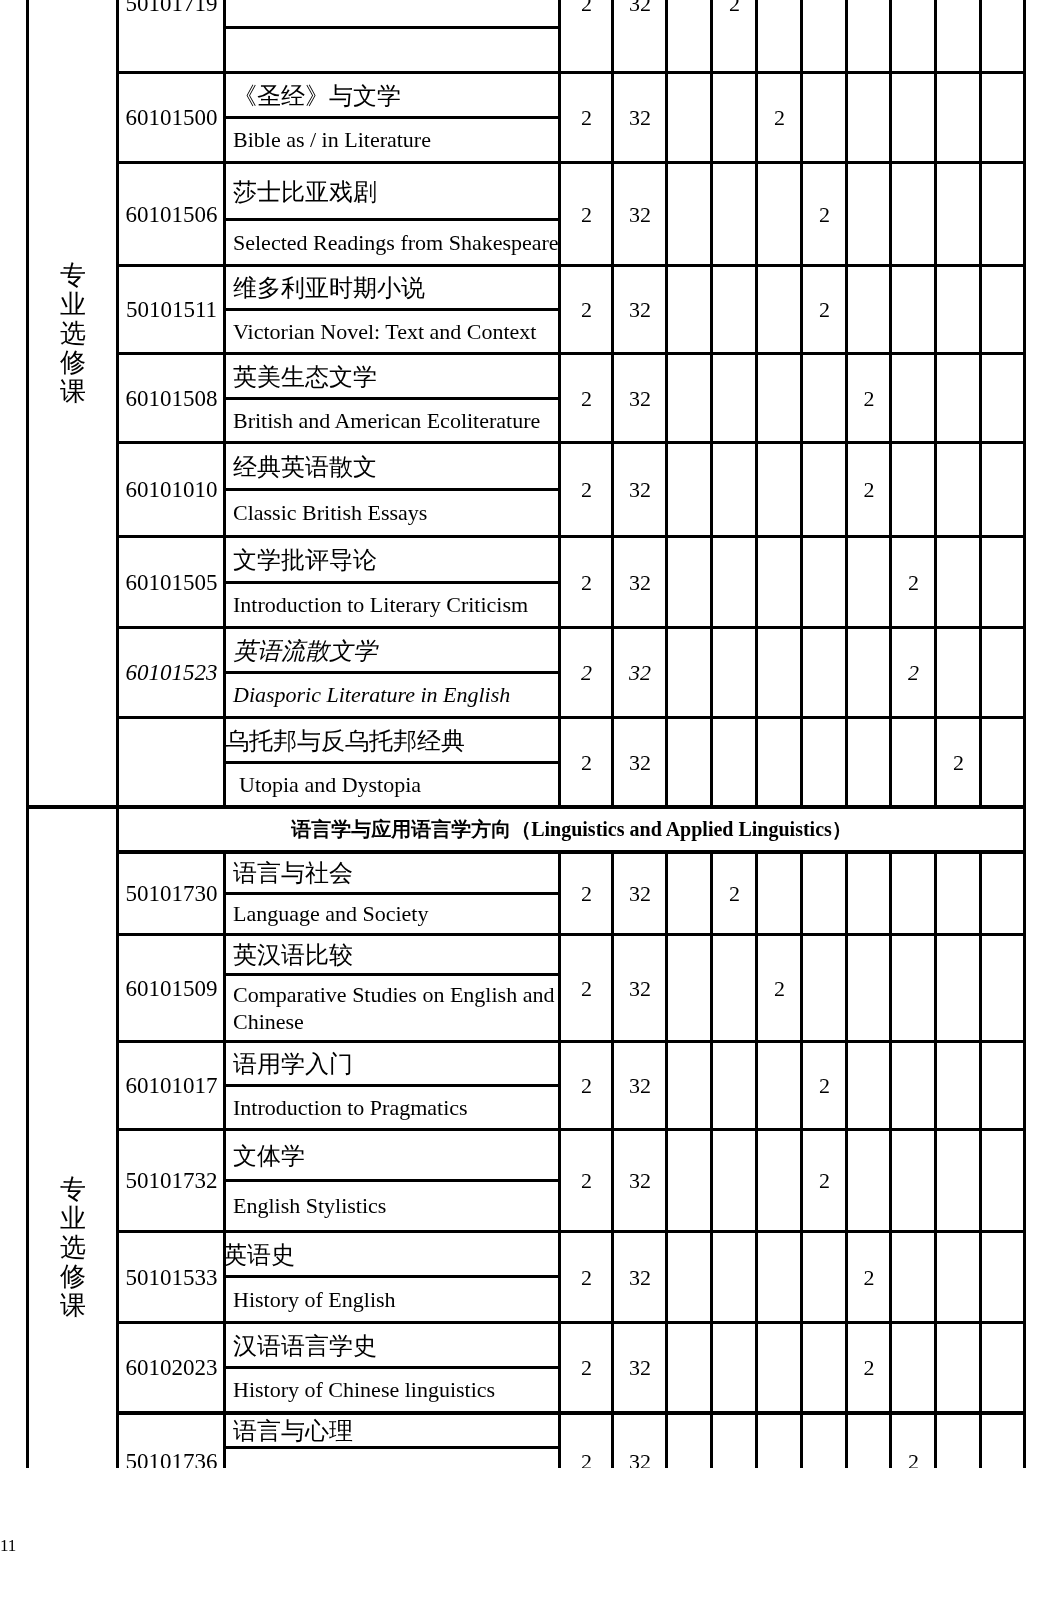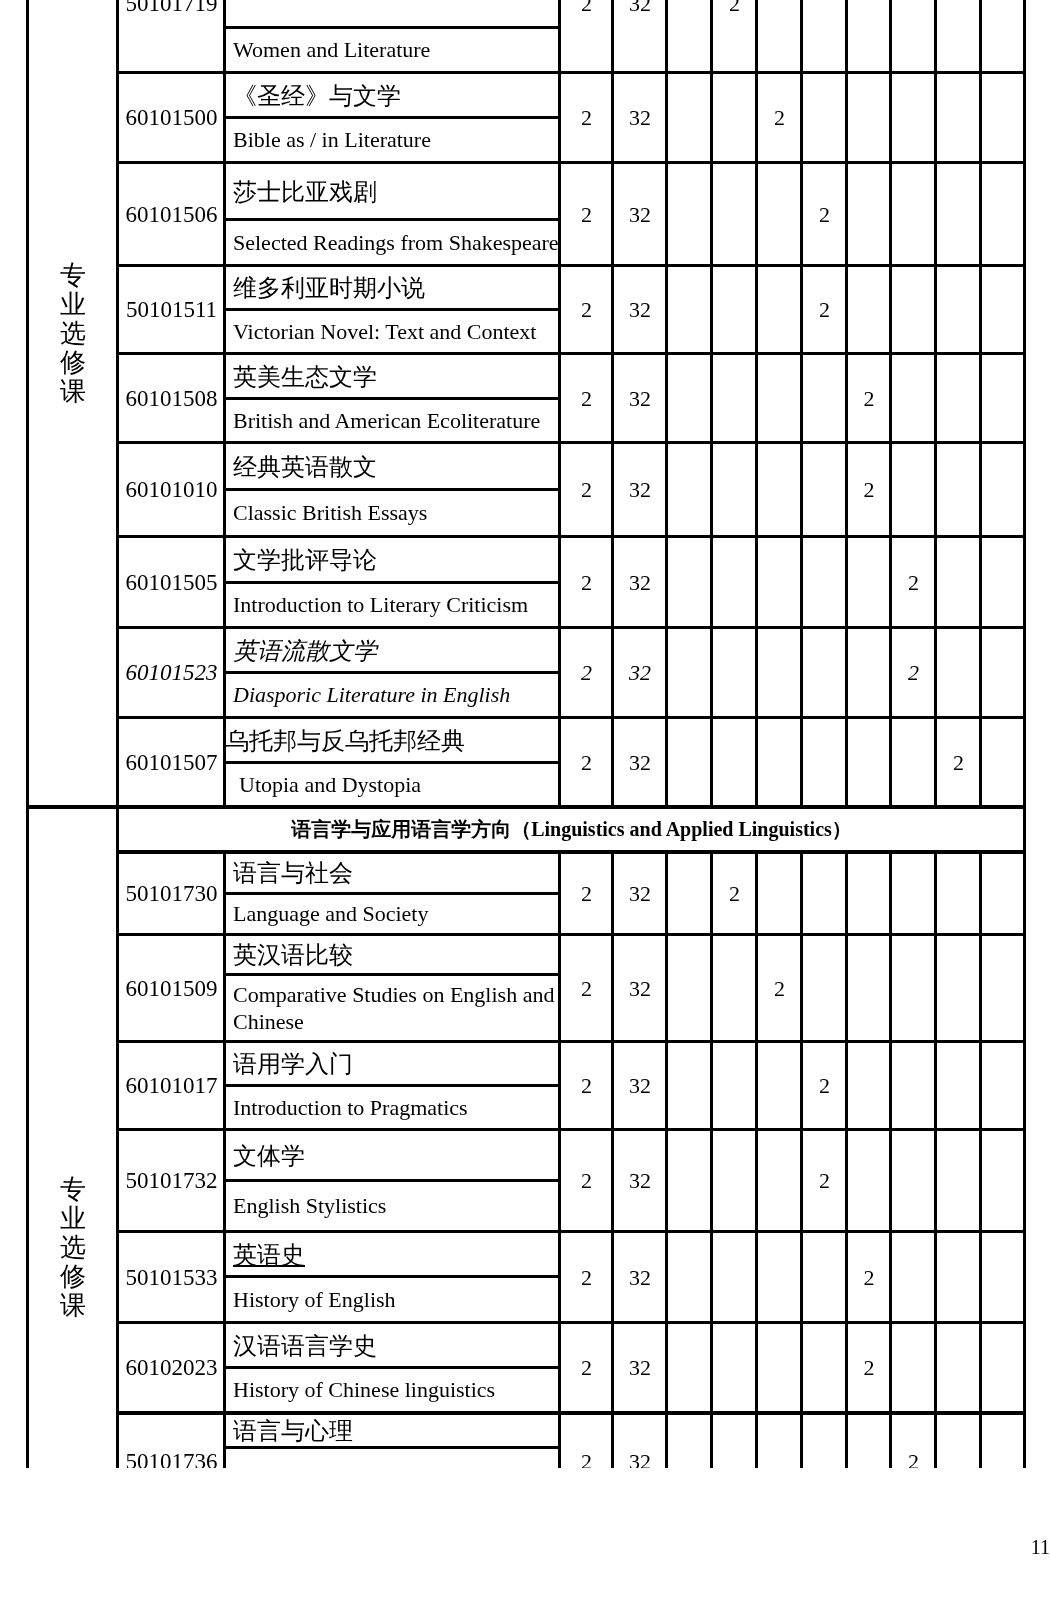--- a/index.html
+++ b/index.html
@@ -10,21 +10,21 @@
   .row{position:absolute}
   .cell{position:absolute;display:flex;align-items:center;overflow:hidden}
   .center{justify-content:center;text-align:center}
   .left{justify-content:flex-start;padding-left:6px;padding-right:4px}
   .zh{font-size:24px}
   .en{font-size:22px;line-height:1.22}
   .code{font-size:23px}
   .num{font-size:22px}
   .section-header{font-size:20px;font-weight:bold}
   .cat-label{position:absolute;width:30px;line-height:29px;font-size:26px;text-align:center}
-  .page-num{position:absolute;left:0;right:0;top:1536px;text-align:right;font-size:20px}
+  .page-num{position:absolute;left:0;right:0;top:1536px;text-align:left;font-size:17px}
 </style>
 </head>
 <body>
 
 <div id="canvas">
   <div id="table-clip">
       <div class="line" style="left: 26px; top: 0px; width: 3px; height: 1468px;"></div>
       <div class="line" style="left: 116px; top: 0px; width: 3px; height: 1468px;"></div>
       <div class="line" style="left: 1023px; top: 0px; width: 3px; height: 1468px;"></div>
       <div class="line" style="left: 223px; top: 0px; width: 3px; height: 807px;"></div>
@@ -80,21 +80,20 @@
       <div class="line" style="left: 225px; top: 1179px; width: 335px; height: 3px;"></div>
       <div class="line" style="left: 225px; top: 1275px; width: 335px; height: 3px;"></div>
       <div class="line" style="left: 225px; top: 1366px; width: 335px; height: 3px;"></div>
       <div class="line" style="left: 225px; top: 1446px; width: 335px; height: 3px;"></div>
       <div class="cell center section-header" style="left: 121px; top: 809px; width: 901px; height: 41px;">语言学与应用语言学方向（Linguistics and Applied Linguistics）</div>
       <div class="cat-label" style="left: 58px; top: 261px;">专业选修课</div>
       <div class="cat-label" style="left: 58px; top: 1175px;">专业选修课</div>
       <div class="row" style="left: 28px; top: -65px; width: 997px; height: 138px;">
         <div class="cell center code" style="left: 90px; top: 0px; width: 107px; height: 138px;">50101719</div>
         <div class="cell left zh" style="left: 199px; top: 0px; width: 327px; height: 93px;"></div>
-        <div class="cell left en" style="left: 199px; top: 93px; width: 327px; height: 45px;">Women and Literature</div>
         <div class="cell center num" style="left: 532px; top: 0px; width: 53px; height: 138px;">2</div>
         <div class="cell center num" style="left: 585px; top: 0px; width: 54px; height: 138px;">32</div>
         <div class="cell center num" style="left: 684px; top: 0px; width: 45px; height: 138px;">2</div>
       </div>
       <div class="row" style="left: 28px; top: 73px; width: 997px; height: 90px;">
         <div class="cell center code" style="left: 90px; top: 0px; width: 107px; height: 90px;">60101500</div>
         <div class="cell left zh" style="left: 199px; top: 0px; width: 327px; height: 45px;">《圣经》与文学</div>
         <div class="cell left en" style="left: 199px; top: 45px; width: 327px; height: 45px;">Bible as / in Literature</div>
         <div class="cell center num" style="left: 532px; top: 0px; width: 53px; height: 90px;">2</div>
         <div class="cell center num" style="left: 585px; top: 0px; width: 54px; height: 90px;">32</div>
@@ -142,21 +141,20 @@
       </div>
       <div class="row" style="left: 28px; top: 628px; width: 997px; height: 90px; font-style: italic;">
         <div class="cell center code" style="left: 90px; top: 0px; width: 107px; height: 90px;">60101523</div>
         <div class="cell left zh" style="left: 199px; top: 0px; width: 327px; height: 45px;">英语流散文学</div>
         <div class="cell left en" style="left: 199px; top: 45px; width: 327px; height: 45px;">Diasporic Literature in English</div>
         <div class="cell center num" style="left: 532px; top: 0px; width: 53px; height: 90px;">2</div>
         <div class="cell center num" style="left: 585px; top: 0px; width: 54px; height: 90px;">32</div>
         <div class="cell center num" style="left: 863px; top: 0px; width: 45px; height: 90px;">2</div>
       </div>
       <div class="row" style="left: 28px; top: 718px; width: 997px; height: 89px;">
-        <div class="cell center code" style="left: 90px; top: 0px; width: 107px; height: 89px;">60101507</div>
         <div class="cell left zh" style="left: 185px; top: 0px; width: 327px; height: 45px; padding-left: 12px;">乌托邦与反乌托邦经典</div>
         <div class="cell left en" style="left: 205px; top: 45px; width: 327px; height: 44px;">Utopia and Dystopia</div>
         <div class="cell center num" style="left: 532px; top: 0px; width: 53px; height: 89px;">2</div>
         <div class="cell center num" style="left: 585px; top: 0px; width: 54px; height: 89px;">32</div>
         <div class="cell center num" style="left: 908px; top: 0px; width: 45px; height: 89px;">2</div>
       </div>
       <div class="row" style="left: 28px; top: 852px; width: 997px; height: 83px;">
         <div class="cell center code" style="left: 90px; top: 0px; width: 107px; height: 83px;">50101730</div>
         <div class="cell left zh" style="left: 199px; top: 0px; width: 327px; height: 42px;">语言与社会</div>
         <div class="cell left en" style="left: 199px; top: 42px; width: 327px; height: 41px;">Language and Society</div>
@@ -183,21 +181,21 @@
       <div class="row" style="left: 28px; top: 1130px; width: 997px; height: 102px;">
         <div class="cell center code" style="left: 90px; top: 0px; width: 107px; height: 102px;">50101732</div>
         <div class="cell left zh" style="left: 199px; top: 0px; width: 327px; height: 51px;">文体学</div>
         <div class="cell left en" style="left: 199px; top: 51px; width: 327px; height: 51px;">English Stylistics</div>
         <div class="cell center num" style="left: 532px; top: 0px; width: 53px; height: 102px;">2</div>
         <div class="cell center num" style="left: 585px; top: 0px; width: 54px; height: 102px;">32</div>
         <div class="cell center num" style="left: 774px; top: 0px; width: 45px; height: 102px;">2</div>
       </div>
       <div class="row" style="left: 28px; top: 1232px; width: 997px; height: 91px;">
         <div class="cell center code" style="left: 90px; top: 0px; width: 107px; height: 91px; text-align: center;">50101533</div>
-        <div class="cell left zh" style="left: 199px; top: 0px; width: 327px; height: 45px; text-decoration: underline;">英语史</div>
+        <div class="cell left zh" style="left: 189px; top: 0px; width: 327px; height: 45px;">英语史</div>
         <div class="cell left en" style="left: 199px; top: 45px; width: 327px; height: 46px;">History of English</div>
         <div class="cell center num" style="left: 532px; top: 0px; width: 53px; height: 91px;">2</div>
         <div class="cell center num" style="left: 585px; top: 0px; width: 54px; height: 91px;">32</div>
         <div class="cell center num" style="left: 819px; top: 0px; width: 44px; height: 91px;">2</div>
       </div>
       <div class="row" style="left: 28px; top: 1323px; width: 997px; height: 90px;">
         <div class="cell center code" style="left: 90px; top: 0px; width: 107px; height: 90px;">60102023</div>
         <div class="cell left zh" style="left: 199px; top: 0px; width: 327px; height: 45px;">汉语语言学史</div>
         <div class="cell left en" style="left: 199px; top: 45px; width: 327px; height: 45px;">History of Chinese linguistics</div>
         <div class="cell center num" style="left: 532px; top: 0px; width: 53px; height: 90px;">2</div>

